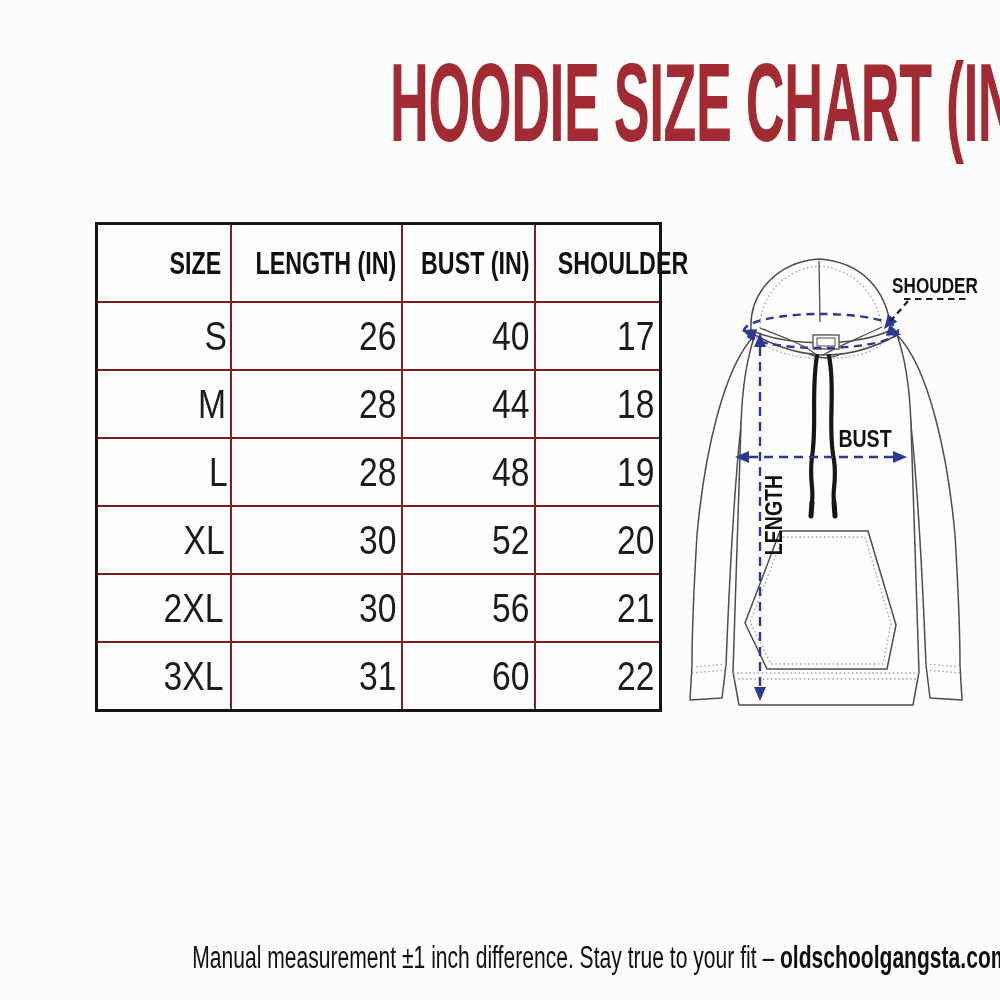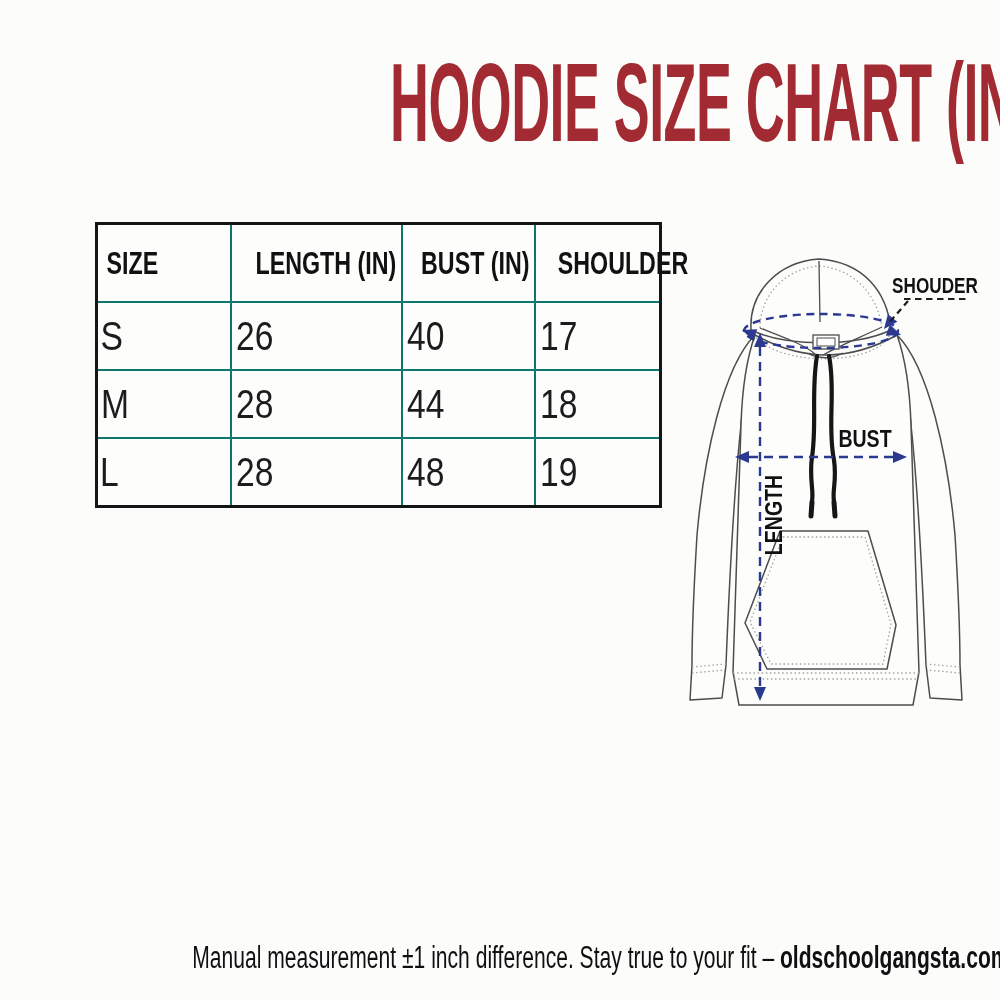--- a/index.html
+++ b/index.html
@@ -5,21 +5,21 @@
   html,body{margin:0;padding:0;}
   .canvas{position:relative;width:1000px;height:1000px;background:#fcfcfb;overflow:hidden;
           font-family:"Liberation Sans",sans-serif;color:#111;}
   
   .title{position:absolute;top:47px;left:0;width:1000px;text-align:center;line-height:1;}
   .title .cnd{display:inline-block;white-space:nowrap;font-size:112px;font-weight:800;
               color:#a22b33;transform:scaleX(.48);transform-origin:center;letter-spacing:-1px;}
   
   .size-table{position:absolute;left:95px;top:222px;width:564px;border-collapse:collapse;
               table-layout:fixed;background:#fdfdfc;}
-  .size-table th,.size-table td{border:2px solid #0f766e;text-align:left;vertical-align:middle;
+  .size-table th,.size-table td{border:2px solid #7f1d1d;text-align:right;vertical-align:middle;
               padding:0;line-height:1;}
   .size-table{border:3px solid #151515;}
   .size-table th{height:76px;}
   .size-table td{height:66px;}
   .hc{display:inline-block;white-space:nowrap;font-size:31px;font-weight:700;
       transform:scaleX(.75);transform-origin:center;}
   .cc{display:inline-block;white-space:nowrap;font-size:41px;font-weight:400;color:#1c1c1c;
       transform:scaleX(.82);transform-origin:center;}
   
   .diagram{position:absolute;left:665px;top:235px;width:330px;height:500px;}
@@ -64,20 +64,38 @@
         <td><span class="cc">M</span></td>
         <td><span class="cc">28</span></td>
         <td><span class="cc">44</span></td>
         <td><span class="cc">18</span></td>
       </tr>
       <tr>
         <td><span class="cc">L</span></td>
         <td><span class="cc">28</span></td>
         <td><span class="cc">48</span></td>
         <td><span class="cc">19</span></td>
+      </tr>
+      <tr>
+        <td><span class="cc">XL</span></td>
+        <td><span class="cc">30</span></td>
+        <td><span class="cc">52</span></td>
+        <td><span class="cc">20</span></td>
+      </tr>
+      <tr>
+        <td><span class="cc">2XL</span></td>
+        <td><span class="cc">30</span></td>
+        <td><span class="cc">56</span></td>
+        <td><span class="cc">21</span></td>
+      </tr>
+      <tr>
+        <td><span class="cc">3XL</span></td>
+        <td><span class="cc">31</span></td>
+        <td><span class="cc">60</span></td>
+        <td><span class="cc">22</span></td>
       </tr>
     </tbody>
   </table>
 
   <svg class="diagram" viewBox="0 0 330 500">
     <g fill="#fdfdfc" stroke="#4d4d4d" stroke-width="1.5" stroke-linejoin="round">
       <path d="M90,100 C58,132 39,222 32,300 C29,350 27,395 27,430 L25,465 L57,463 L61,430 C64,355 69,255 76,190 C79,155 84,120 90,100 Z"></path>
       <path d="M232,100 C264,132 283,222 290,300 C293,350 295,395 295,430 L297,465 L265,463 L261,430 C258,355 253,255 246,190 C243,155 238,120 232,100 Z"></path>
       <path d="M90,100 C80,128 77,158 76,190 L68,437 L74,470 L248,470 L254,437 L246,190 C245,158 242,128 232,100 Q196,120 161,120 Q126,120 90,100 Z"></path>
       <path d="M115,296 L203,296 L231,390 L222,434 L102,434 L80,388 Z"></path>

